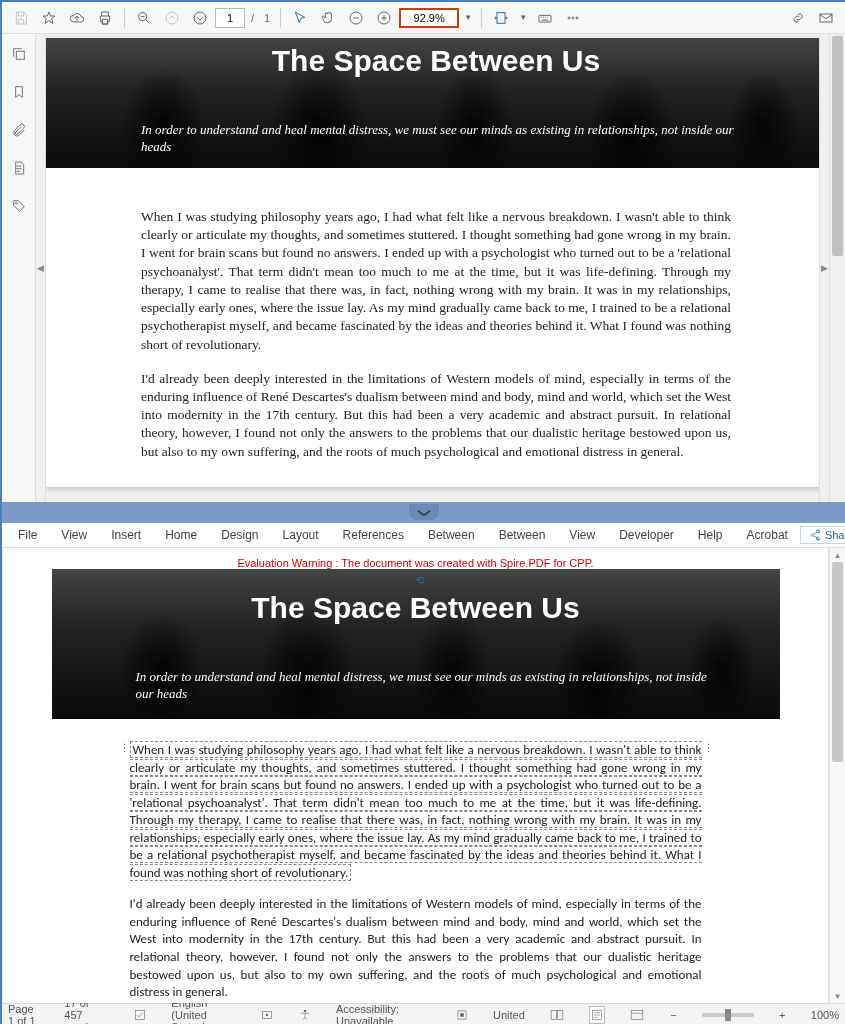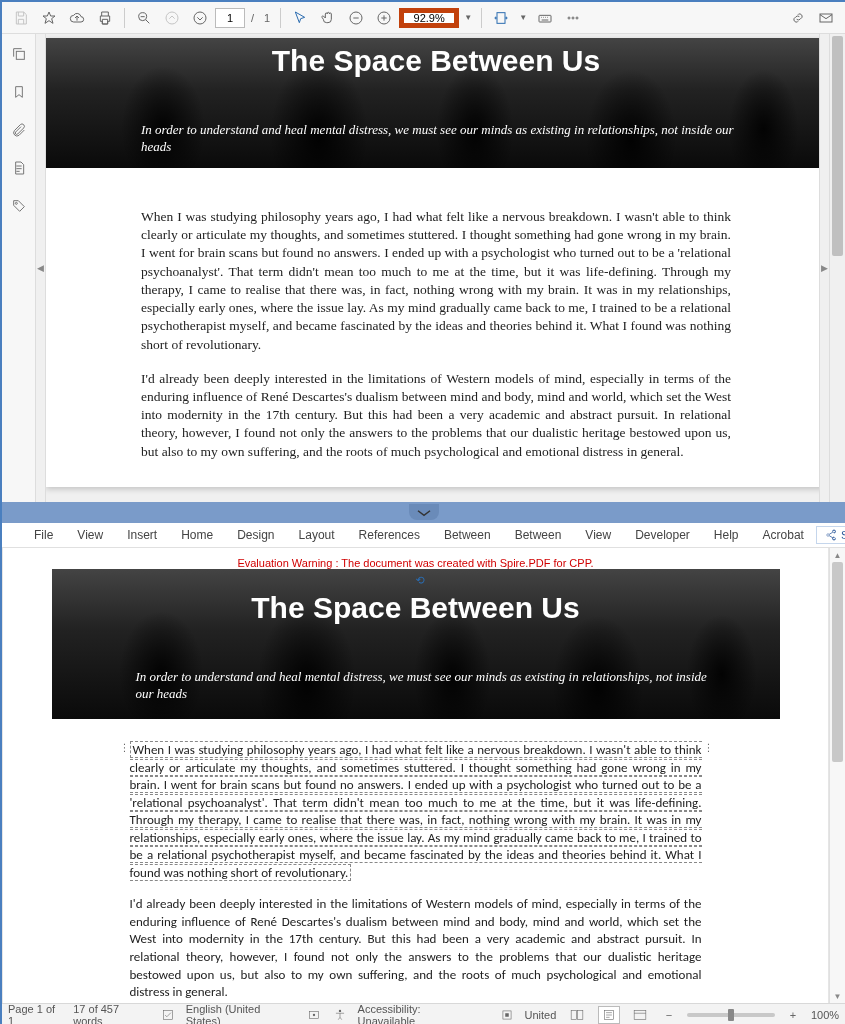--- a/index.html
+++ b/index.html
@@ -7,21 +7,21 @@
 
 
 .pdf-pane{width:843px;height:500px;display:flex;flex-direction:column;background:#fff}
 .pdf-toolbar{height:32px;background:#f7f7f7;border-bottom:1px solid #ddd;display:flex;align-items:center;padding:0 6px;gap:2px}
 .tb-sep{width:1px;height:20px;background:#ccc;margin:0 4px}
 .tb-btn{width:26px;height:26px;display:flex;align-items:center;justify-content:center;color:#666;cursor:pointer;border-radius:2px}
 .tb-btn.disabled{opacity:.35;cursor:default}
 .tb-btn svg{width:16px;height:16px;stroke:currentColor;fill:none;stroke-width:1.5}
 .page-input{width:30px;height:20px;border:1px solid #bbb;text-align:center;font-size:11px}
 .page-total{color:#666;margin:0 4px;font-size:11px}
-.zoom-box{width:60px;height:20px;border:5px solid #c2410c;font-size:11px;text-align:center;background:#fff;display:flex;align-items:center;justify-content:center}
+.zoom-box{width:60px;height:20px;border:2px solid #c2410c;font-size:11px;text-align:center;background:#fff;display:flex;align-items:center;justify-content:center}
 .zoom-dd{width:14px;color:#666;font-size:8px;display:flex;align-items:center;justify-content:center}
 .tb-btn.blue{color:#2b6cb0}
 .pdf-body{flex:1;display:flex;min-height:0}
 .pdf-side{width:34px;background:#f7f7f7;border-right:1px solid #ddd;display:flex;flex-direction:column;align-items:center;padding-top:8px;gap:14px}
 .pdf-side .tb-btn{width:24px;height:24px;color:#777}
 .pdf-collapse{width:10px;background:#f0f0f0;border-right:1px solid #ddd;display:flex;align-items:center;justify-content:center;color:#888;font-size:9px;cursor:pointer}
 .pdf-main{flex:1;background:#f0f0f0;overflow:hidden;position:relative}
 .pdf-page{margin:4px auto 0;width:780px;background:#fff;box-shadow:0 2px 6px rgba(0,0,0,.2)}
 .hero{width:100%;height:130px;position:relative;background:linear-gradient(180deg,#1a1a1a 0%,#2a2a2a 60%,#3a3a3a 100%);overflow:hidden}
 .hero::before{content:"";position:absolute;inset:0;background:
@@ -39,21 +39,21 @@
 .pdf-scroll{width:16px;background:#f0f0f0;border-left:1px solid #ddd;position:relative}
 .pdf-scroll-thumb{position:absolute;left:2px;right:2px;top:2px;height:220px;background:#c0c0c0;border-radius:2px}
 
 
 .divider{height:21px;background:#7a9bc9;position:relative;display:flex;align-items:center;justify-content:center;cursor:row-resize}
 .divider::before{content:"";width:30px;height:16px;background:#6a8bb9;border-radius:0 0 8px 8px;position:absolute;top:2px}
 .divider svg{width:18px;height:10px;position:relative;z-index:1}
 
 
 .word-pane{width:843px;height:502px;display:flex;flex-direction:column;background:#fff}
-.word-menu{height:25px;background:#fff;border-bottom:1px solid #e0e0e0;display:flex;align-items:center;padding:0 20px;font-size:12px}
+.word-menu{height:25px;background:#fff;border-bottom:1px solid #e0e0e0;display:flex;align-items:center;padding:0 4px;font-size:12px}
 .word-menu .mi{padding:4px 12px;color:#444;cursor:pointer}
 .share-btn{margin-left:auto;color:#2b579a;border:1px solid #c5d6ec;padding:2px 8px;font-size:11px;display:flex;align-items:center;gap:4px;cursor:pointer}
 .word-body{flex:1;display:flex;min-height:0;background:#fff}
 .word-canvas{flex:1;background:#fff;overflow:hidden;position:relative;border-left:1px solid #e5e5e5;border-right:1px solid #e5e5e5}
 .word-page{margin:8px auto;width:728px;background:#fff;position:relative}
 .eval-warn{color:#d00000;font-size:11px;text-align:center;padding-top:1px;font-family:Arial,sans-serif}
 .hero2{width:100%;height:150px;position:relative;background:linear-gradient(180deg,#1a1a1a 0%,#2a2a2a 60%,#3a3a3a 100%);overflow:hidden;margin-top:0}
 .hero2::before{content:"";position:absolute;inset:0;background:
  radial-gradient(60px 90px at 15% 70%,rgba(0,0,0,.9),transparent 70%),
  radial-gradient(70px 110px at 35% 75%,rgba(0,0,0,.95),transparent 70%),
@@ -69,21 +69,21 @@
 .sel-box{border:1px dashed #888;padding:0 2px}
 .anchor-left,.anchor-right{position:absolute;top:22px;width:8px;height:8px;font-size:10px;color:#666}
 .anchor-left{left:68px}
 .anchor-right{right:68px}
 .word-scroll{width:16px;background:#f7f7f7;border-left:1px solid #e0e0e0;position:relative}
 .word-scroll-thumb{position:absolute;left:2px;right:2px;top:14px;height:200px;background:#c8c8c8;border-radius:2px}
 .word-scroll .arr{position:absolute;left:0;right:0;height:14px;display:flex;align-items:center;justify-content:center;color:#888;font-size:8px}
 .word-scroll .arr.up{top:0}
 .word-scroll .arr.dn{bottom:0}
 
-.word-status{height:22px;background:#f3f3f3;border-top:1px solid #d8d8d8;display:flex;align-items:center;font-size:11px;color:#555;padding:0 6px;gap:10px}
+.word-status{height:22px;background:#f3f3f3;border-top:1px solid #d8d8d8;display:flex;align-items:center;font-size:11px;color:#555;padding:0 6px;gap:24px}
 .word-status .sp{flex:1}
 .status-ico{width:16px;height:16px;display:inline-flex;align-items:center;justify-content:center;color:#666}
 .view-btn{width:22px;height:18px;display:flex;align-items:center;justify-content:center;border:1px solid transparent;cursor:pointer}
 .view-btn.active{border-color:#bbb;background:#fff}
 .zoom-slider{width:90px;height:4px;background:#c8c8c8;position:relative;border-radius:2px}
 .zoom-slider::after{content:"";position:absolute;left:50%;top:-4px;width:6px;height:12px;background:#888;border-radius:1px;transform:translateX(-50%)}
 .zm{width:16px;text-align:center;color:#666;cursor:pointer}
 </style>
 </head>
 <body>

